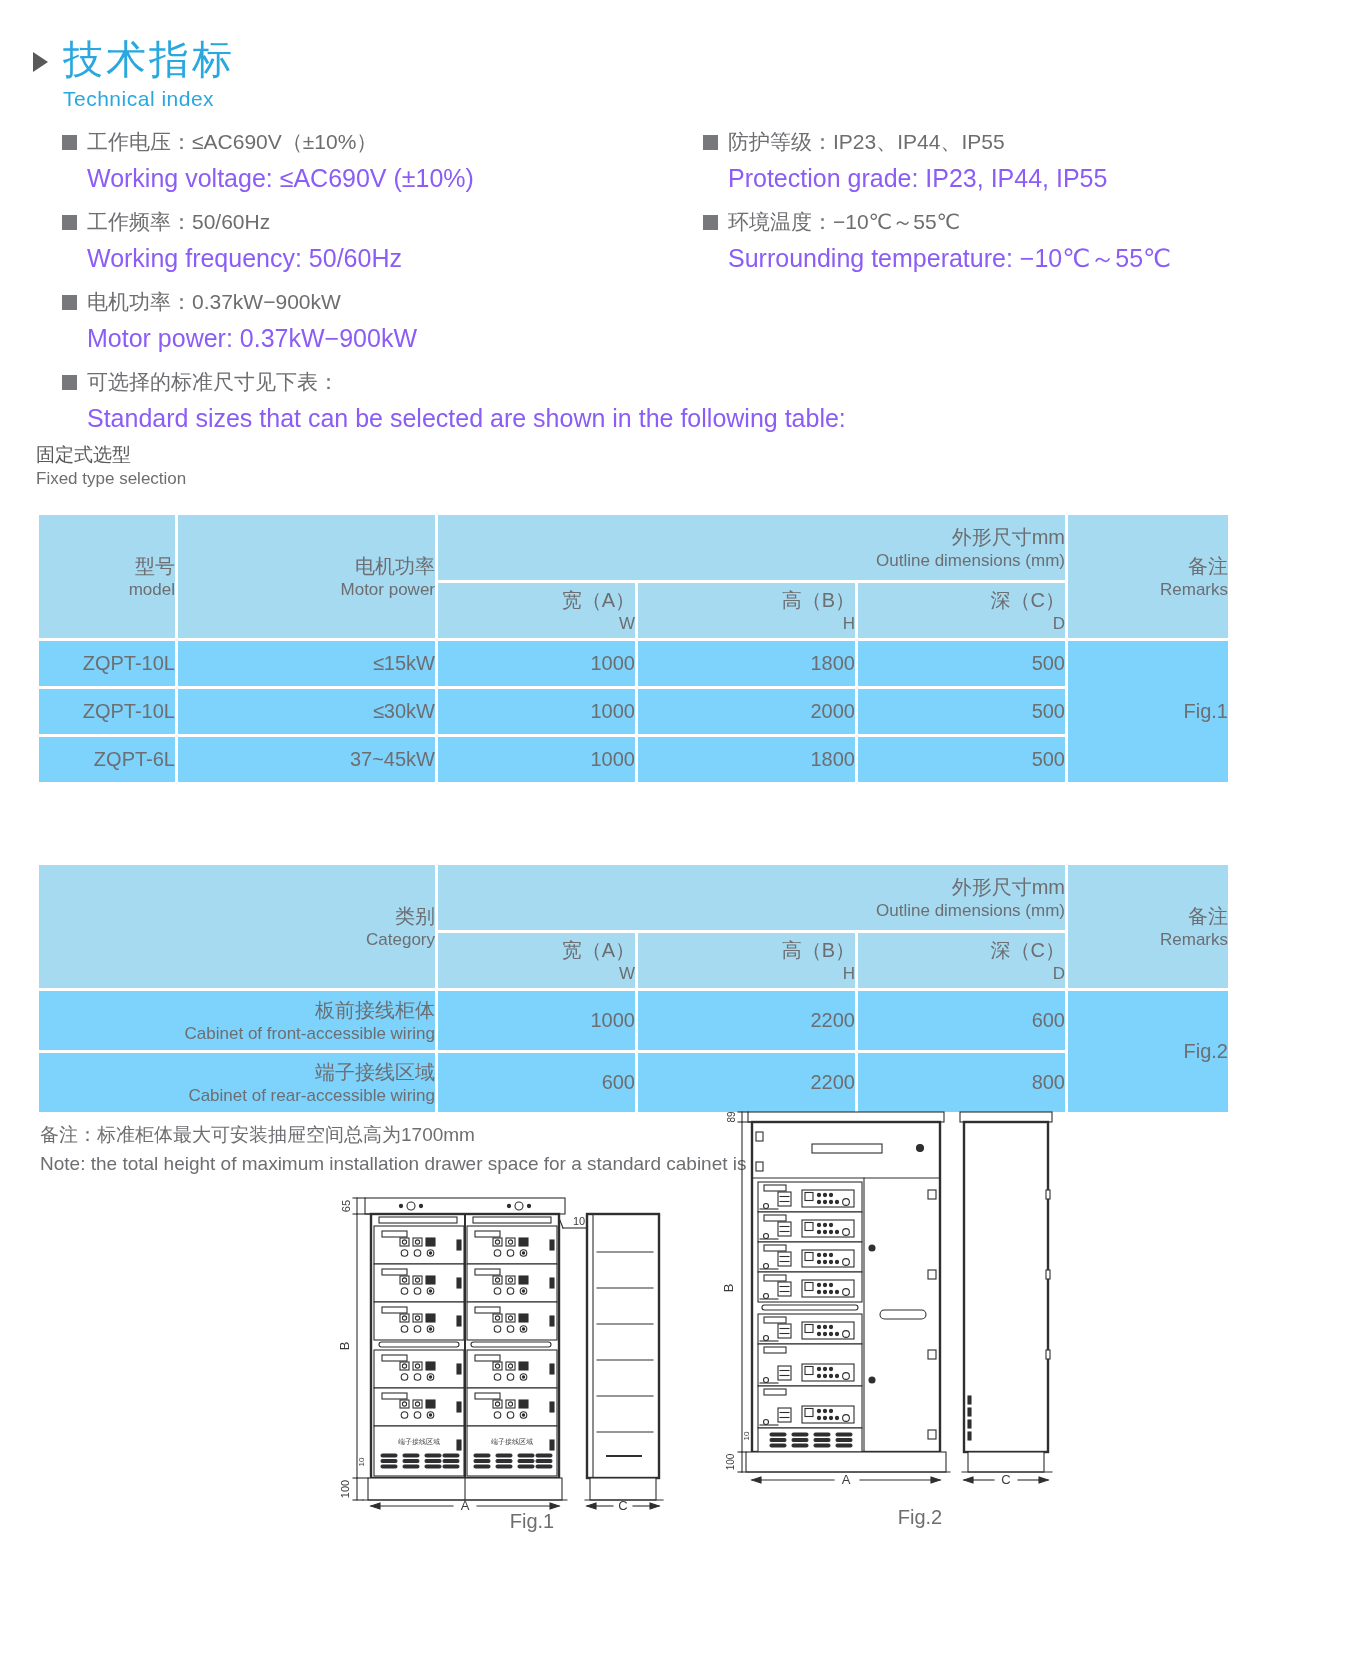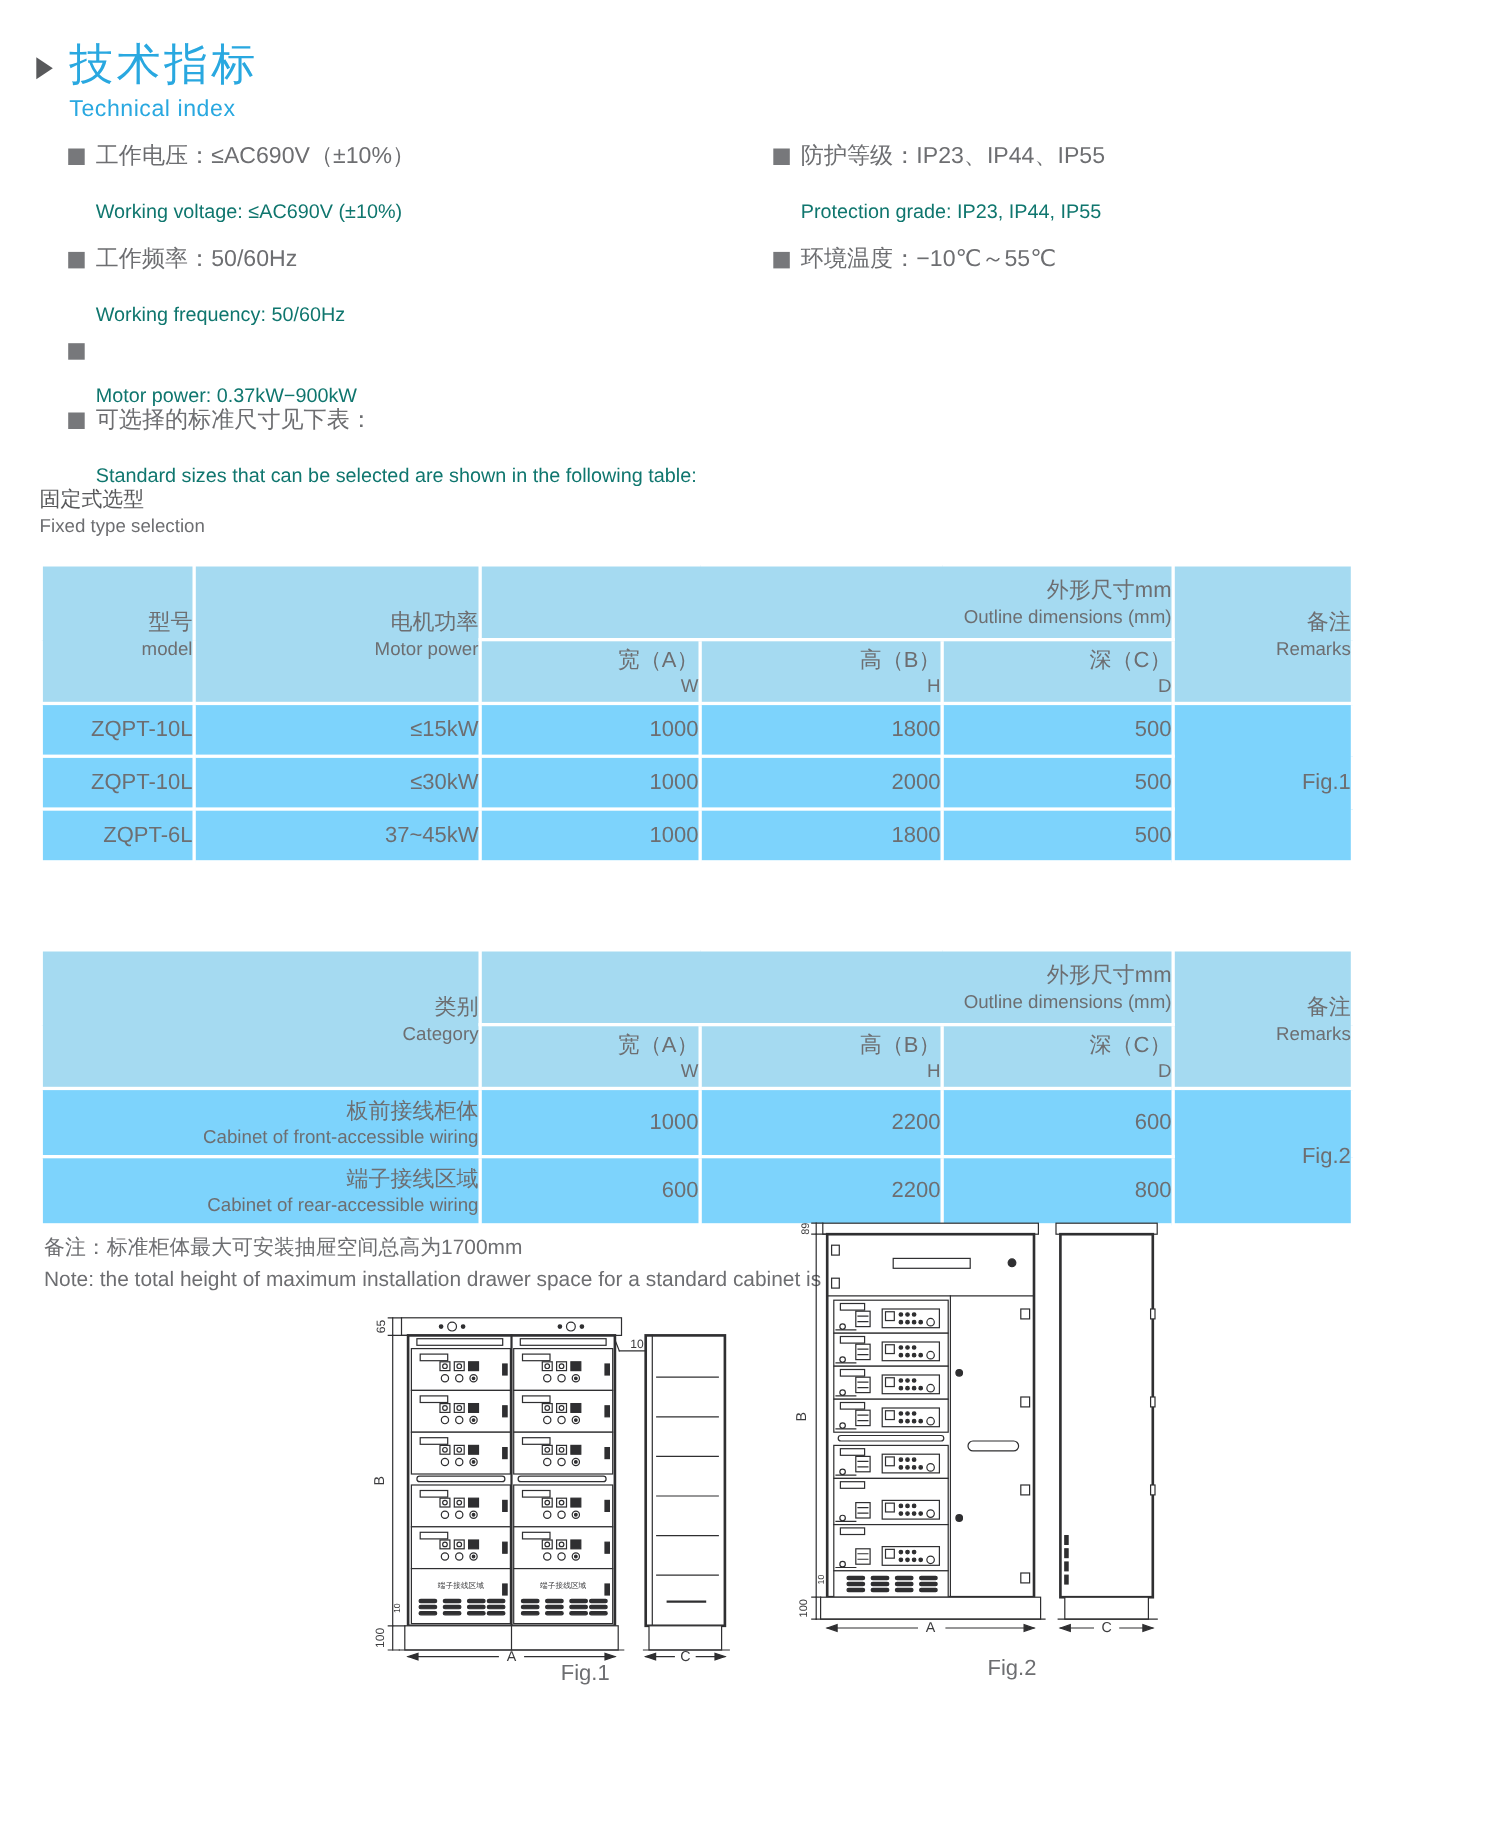--- a/index.html
+++ b/index.html
@@ -12,21 +12,21 @@
   .tri{width:0;height:0;border-left:15px solid #58595b;border-top:10px solid transparent;border-bottom:10px solid transparent;margin-top:16px;}
   .title-zh{font-size:40px;color:#29a8e0;letter-spacing:3px;line-height:46px;}
   .title-en{font-size:21px;color:#29a8e0;margin-top:5px;letter-spacing:.5px;}
   
   .spec-col{position:absolute;width:620px;}
   .spec-col.left{top:124px;left:62px;}
   .spec-col.right{top:124px;left:703px;}
   .spec-item{margin-bottom:8px;}
   .spec-zh{font-size:21px;line-height:36px;display:flex;align-items:center;color:#6d6e71;}
   .bullet{width:15px;height:15px;background:#77787b;margin-right:10px;flex:none;}
-  .spec-en{font-size:18px;line-height:36px;padding-left:25px;color:#0f766e;margin-top:14px;}
+  .spec-en{font-size:25px;line-height:36px;padding-left:25px;color:#8b5cf6;}
   .spec-item.full{position:absolute;top:364px;left:62px;width:800px;margin:0;}
   
   .sec{position:absolute;left:36px;}
   .sec .s-zh{font-size:19px;color:#58595b;line-height:24px;}
   .sec .s-en{font-size:17px;color:#6d6e71;line-height:24px;}
   
   table.tbl{position:absolute;left:36px;width:1192px;border-collapse:collapse;table-layout:fixed;}
   .tbl th,.tbl td{border:3px solid #ffffff;text-align:right;vertical-align:middle;padding:0;}
   .tbl th{background:#a5daf1;font-weight:normal;}
   .tbl td{background:#7dd3fc;}
@@ -69,38 +69,40 @@
     <div class="spec-item">
       <div class="spec-zh">
           <span class="bullet"></span>
           <span>工作频率：50/60Hz</span>
         </div>
       <div class="spec-en">Working frequency: 50/60Hz</div>
     </div>
     <div class="spec-item">
       <div class="spec-zh">
           <span class="bullet"></span>
+          <span>电机功率：0.37kW−900kW</span>
         </div>
       <div class="spec-en">Motor power: 0.37kW−900kW</div>
     </div>
   </div>
 
   <div class="spec-col right">
     <div class="spec-item">
       <div class="spec-zh">
           <span class="bullet"></span>
           <span>防护等级：IP23、IP44、IP55</span>
         </div>
       <div class="spec-en">Protection grade: IP23, IP44, IP55</div>
     </div>
     <div class="spec-item">
       <div class="spec-zh">
           <span class="bullet"></span>
           <span>环境温度：−10℃～55℃</span>
         </div>
+      <div class="spec-en">Surrounding temperature: −10℃～55℃</div>
     </div>
   </div>
 
   <div class="spec-item full">
     <div class="spec-zh">
         <span class="bullet"></span>
         <span>可选择的标准尺寸见下表：</span>
       </div>
     <div class="spec-en">Standard sizes that can be selected are shown in the following table:</div>
   </div>

